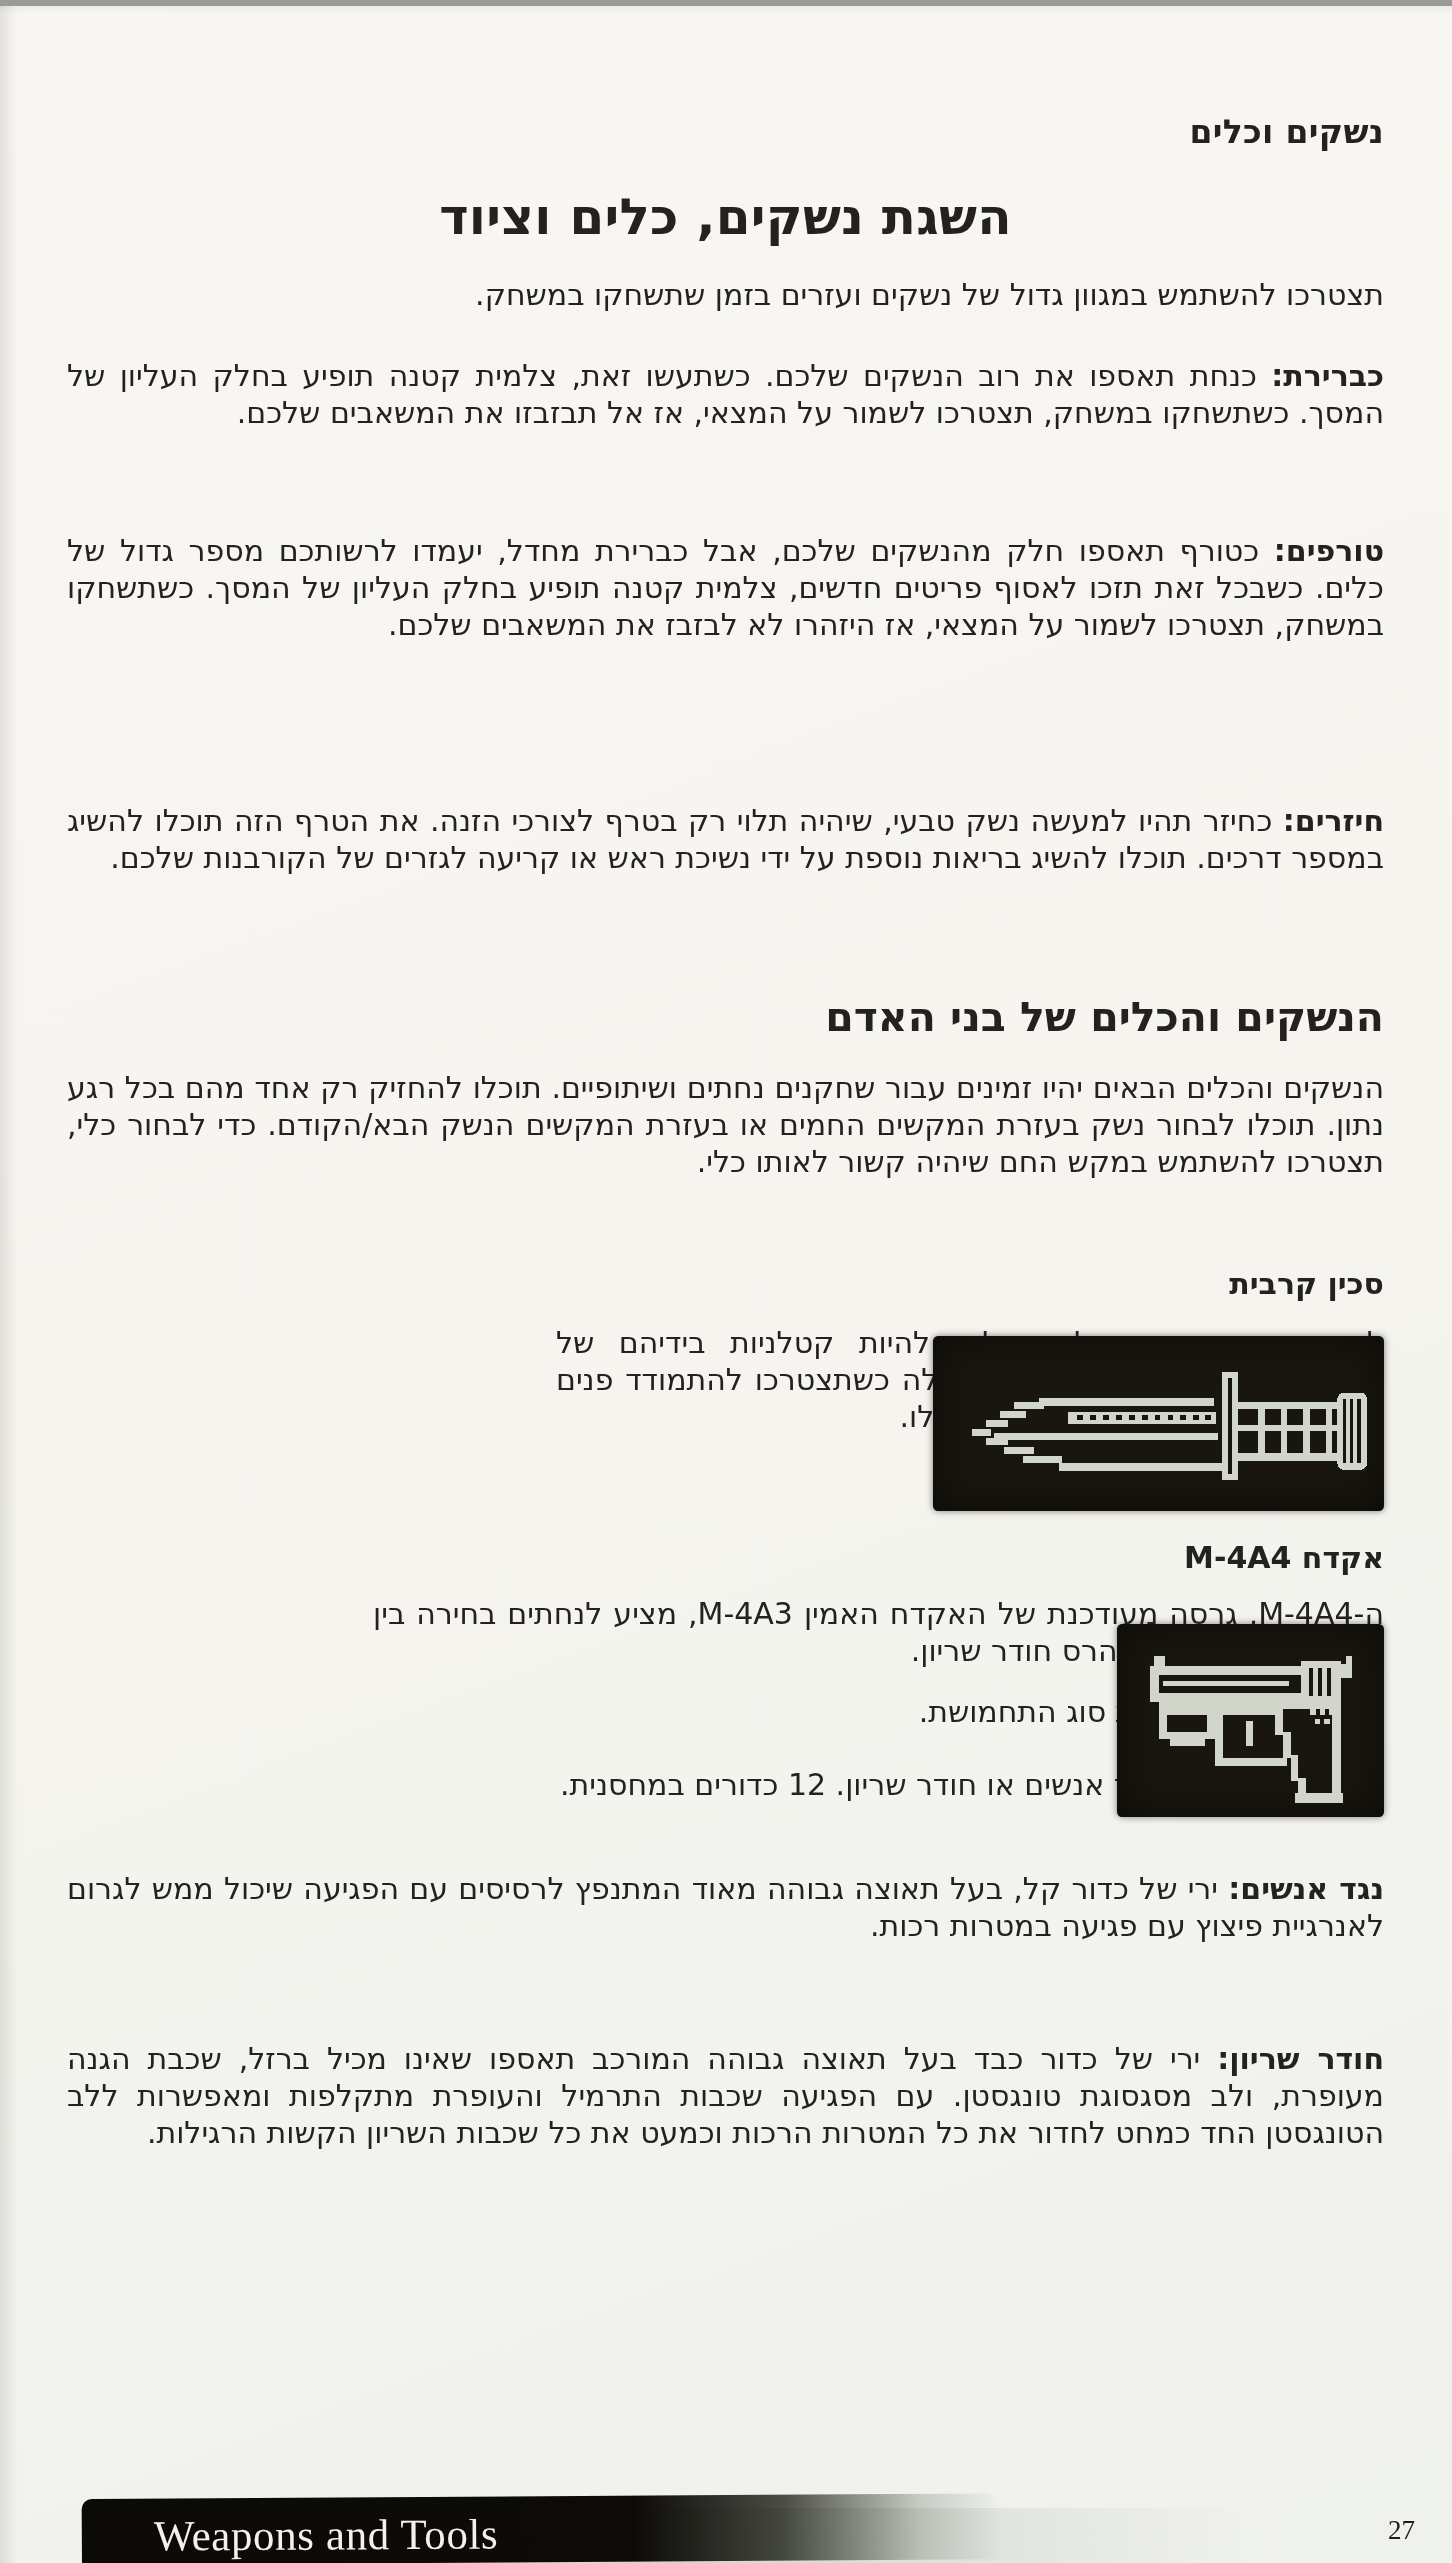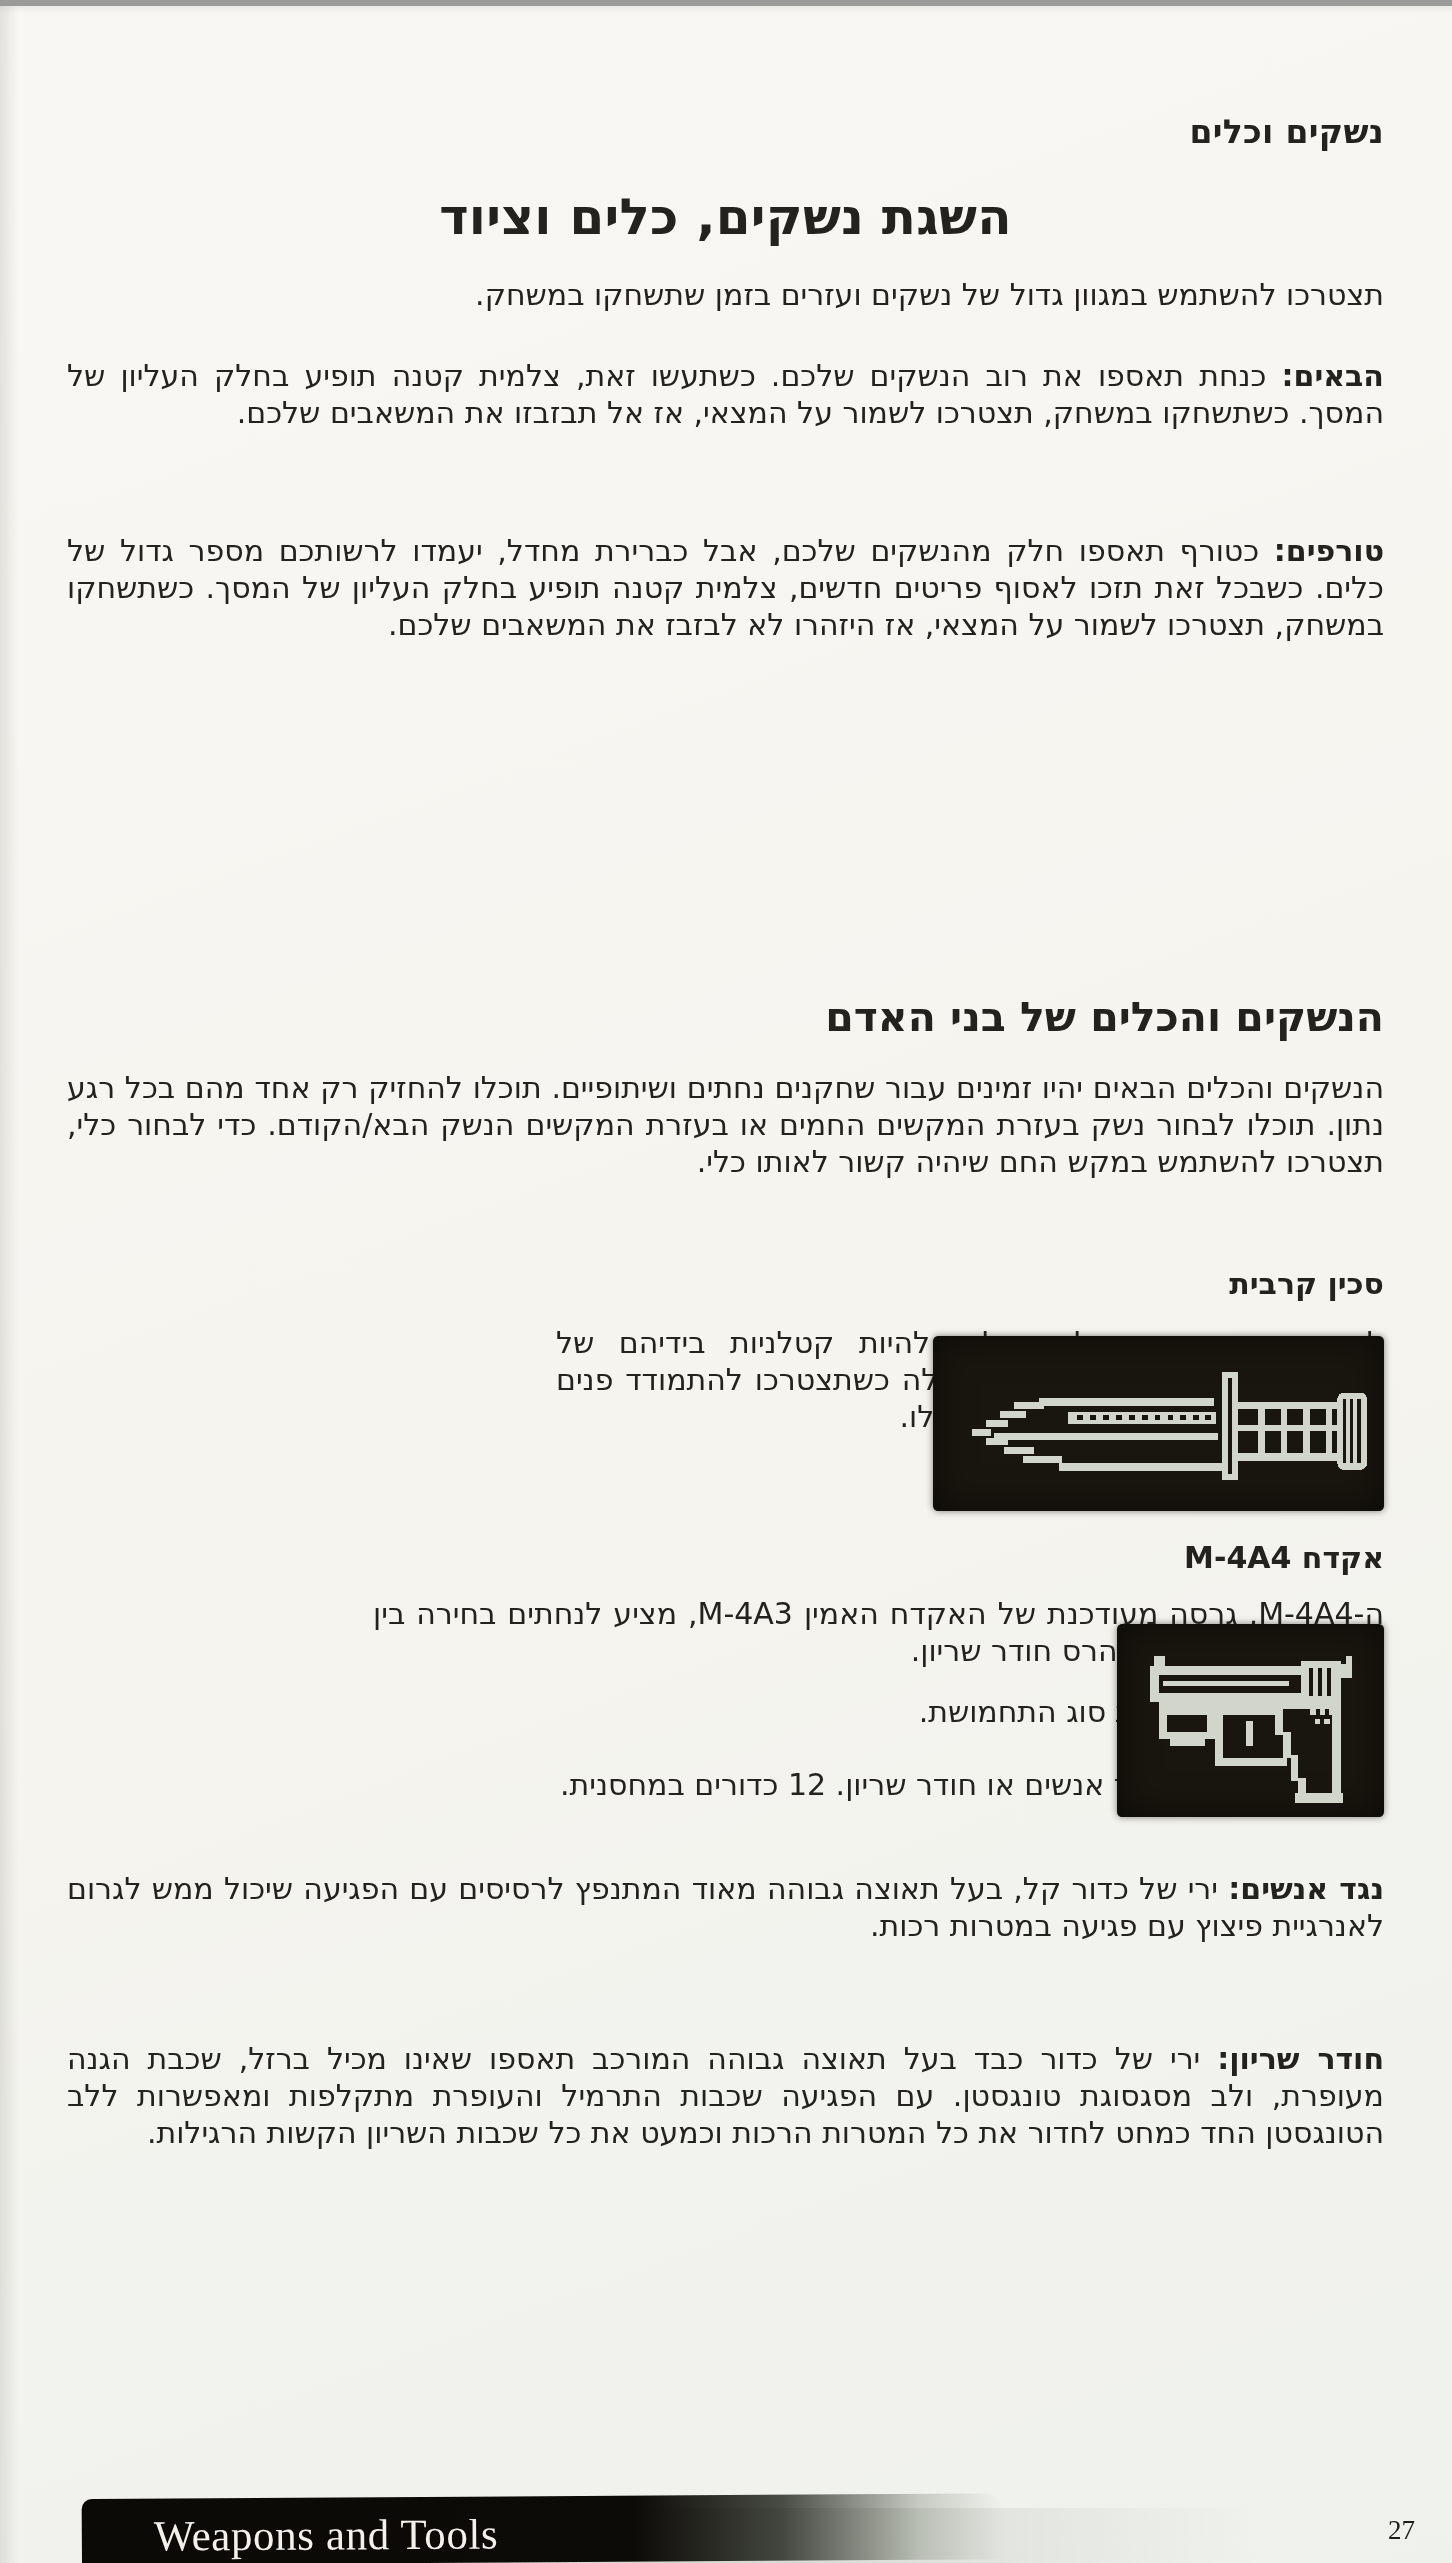--- a/index.html
+++ b/index.html
@@ -83,24 +83,25 @@
 <div class="page">
   <div class="edge-top"></div>
   <div class="edge-left"></div>
 
   <div class="running-head block pos-runhead">נשקים וכלים</div>
 
   <h1 class="h1 block pos-h1">השגת נשקים, כלים וציוד</h1>
 
   <p class="body single block pos-intro">תצטרכו להשתמש במגוון גדול של נשקים ועזרים בזמן שתשחקו במשחק.</p>
 
-  <p class="body block pos-marines"><span class="lead">הבאים:</span> <span>כנחת תאספו את רוב הנשקים שלכם. כשתעשו זאת, צלמית קטנה תופיע בחלק העליון של המסך. כשתשחקו במשחק, תצטרכו לשמור על המצאי, אז אל תבזבזו את המשאבים שלכם.</span></p>
+  <p class="body block pos-marines"><span class="lead">כברירת:</span> <span>כנחת תאספו את רוב הנשקים שלכם. כשתעשו זאת, צלמית קטנה תופיע בחלק העליון של המסך. כשתשחקו במשחק, תצטרכו לשמור על המצאי, אז אל תבזבזו את המשאבים שלכם.</span></p>
 
   <p class="body block pos-predators"><span class="lead">טורפים:</span> <span>כטורף תאספו חלק מהנשקים שלכם, אבל כברירת מחדל, יעמדו לרשותכם מספר גדול של כלים. כשבכל זאת תזכו לאסוף פריטים חדשים, צלמית קטנה תופיע בחלק העליון של המסך. כשתשחקו במשחק, תצטרכו לשמור על המצאי, אז היזהרו לא לבזבז את המשאבים שלכם.</span></p>
 
+  <p class="body block pos-aliens"><span class="lead">חיזרים:</span> <span>כחיזר תהיו למעשה נשק טבעי, שיהיה תלוי רק בטרף לצורכי הזנה. את הטרף הזה תוכלו להשיג במספר דרכים. תוכלו להשיג בריאות נוספת על ידי נשיכת ראש או קריעה לגזרים של הקורבנות שלכם.</span></p>
 
   <h2 class="h2 block pos-h2">הנשקים והכלים של בני האדם</h2>
 
   <p class="body block pos-humanintro">הנשקים והכלים הבאים יהיו זמינים עבור שחקנים נחתים ושיתופיים. תוכלו להחזיק רק אחד מהם בכל רגע נתון. תוכלו לבחור נשק בעזרת המקשים החמים או בעזרת המקשים הנשק הבא/הקודם. כדי לבחור כלי, תצטרכו להשתמש במקש החם שיהיה קשור לאותו כלי.</p>
 
   <h3 class="subhead block pos-knifetitle">סכין קרבית</h3>
 
   <div class="row pos-kniferow">
     <div class="art-box knife-box">
 

